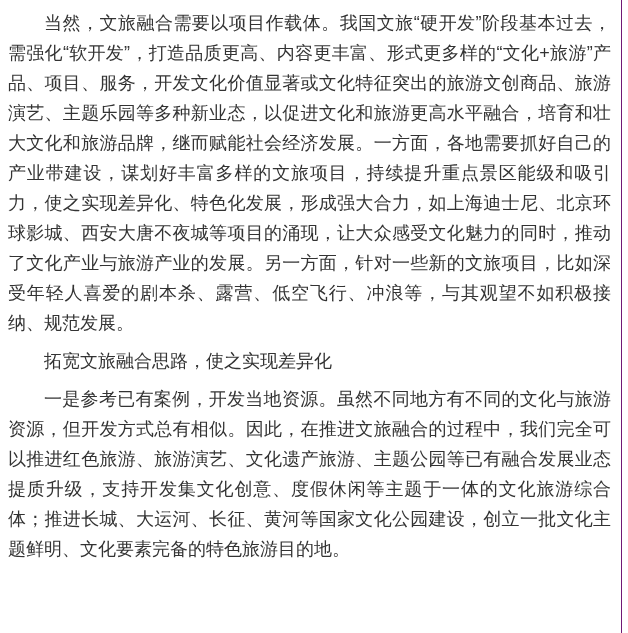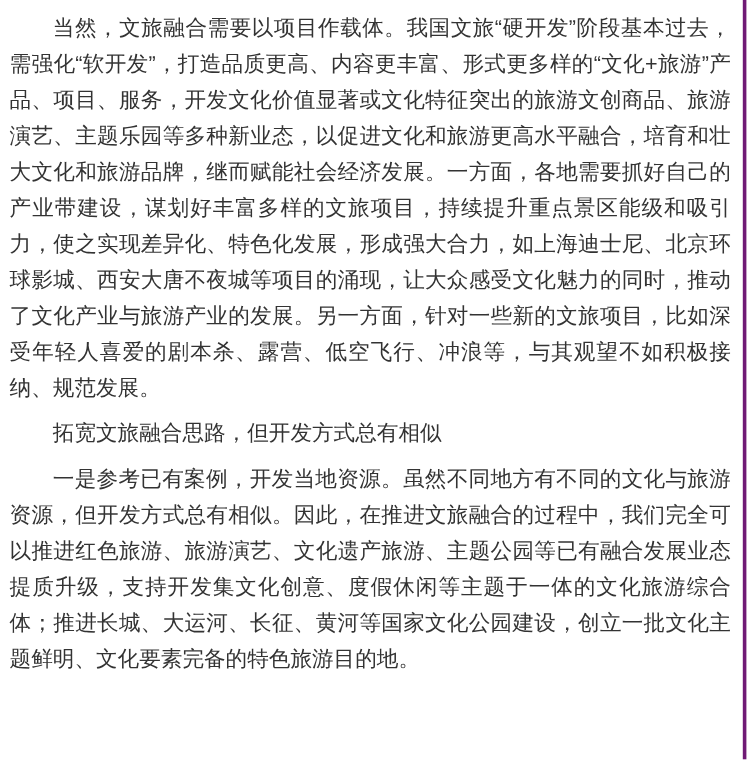--- a/index.html
+++ b/index.html
@@ -16,21 +16,21 @@
   .page {
     width: 628px;
     height: 633px;
     background: #ffffff;
     position: relative;
   }
   .article {
     box-sizing: border-box;
     width: 622px;
     height: 633px;
-    border-right: 3px solid #701a75;
+    border-right: 1px solid #701a75;
     padding: 0 10px 0 8px;
     overflow: hidden;
     color: #333333;
     font-size: 18px;
     line-height: 30px;
     text-align: justify;
     letter-spacing: 0;
   }
   .article p {
     margin: 8px 0;
@@ -40,16 +40,16 @@
   .article p.subheading {
     font-weight: normal; 
   }
 </style>
 </head>
 <body>
 
 <div class="page">
   <div class="article">
     <p>当然，文旅融合需要以项目作载体。我国文旅“硬开发”阶段基本过去，需强化“软开发”，打造品质更高、内容更丰富、形式更多样的“文化+旅游”产品、项目、服务，开发文化价值显著或文化特征突出的旅游文创商品、旅游演艺、主题乐园等多种新业态，以促进文化和旅游更高水平融合，培育和壮大文化和旅游品牌，继而赋能社会经济发展。一方面，各地需要抓好自己的产业带建设，谋划好丰富多样的文旅项目，持续提升重点景区能级和吸引力，使之实现差异化、特色化发展，形成强大合力，如上海迪士尼、北京环球影城、西安大唐不夜城等项目的涌现，让大众感受文化魅力的同时，推动了文化产业与旅游产业的发展。另一方面，针对一些新的文旅项目，比如深受年轻人喜爱的剧本杀、露营、低空飞行、冲浪等，与其观望不如积极接纳、规范发展。</p>
-    <p class="subheading">拓宽文旅融合思路，但开发方式总有相似</p>
+    <p class="subheading">拓宽文旅融合思路，使之实现差异化</p>
     <p>一是参考已有案例，开发当地资源。虽然不同地方有不同的文化与旅游资源，但开发方式总有相似。因此，在推进文旅融合的过程中，我们完全可以推进红色旅游、旅游演艺、文化遗产旅游、主题公园等已有融合发展业态提质升级，支持开发集文化创意、度假休闲等主题于一体的文化旅游综合体；推进长城、大运河、长征、黄河等国家文化公园建设，创立一批文化主题鲜明、文化要素完备的特色旅游目的地。</p>
   </div>
 </div>
 
 </body></html>

